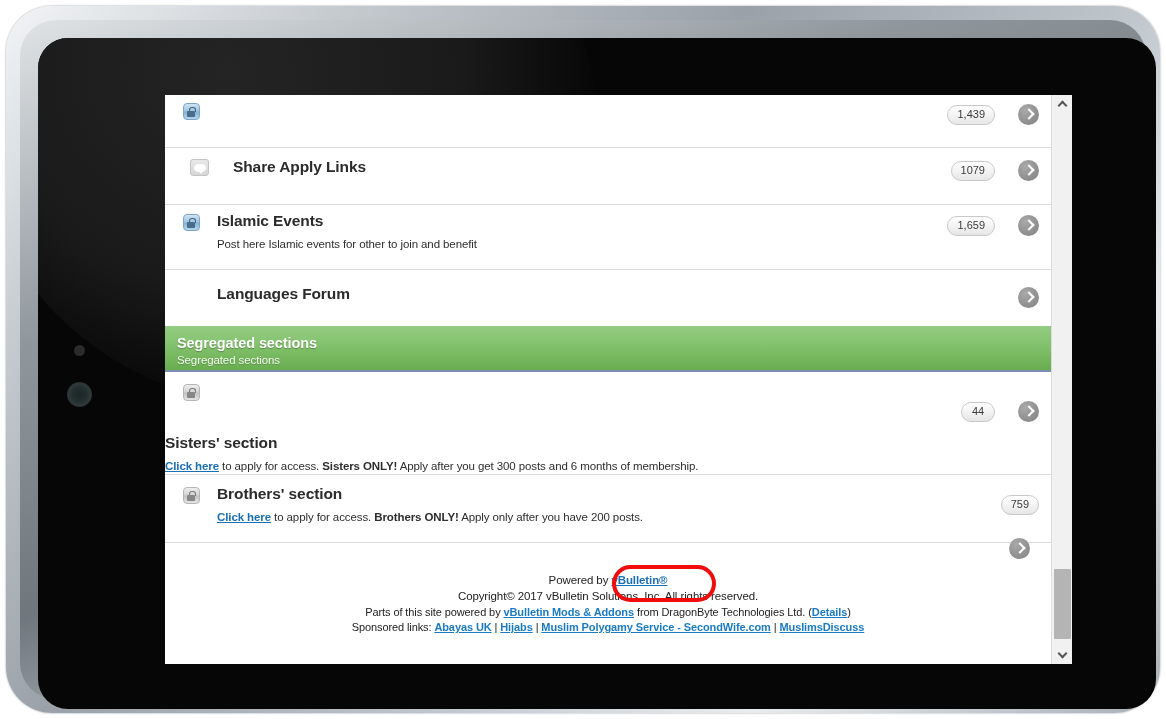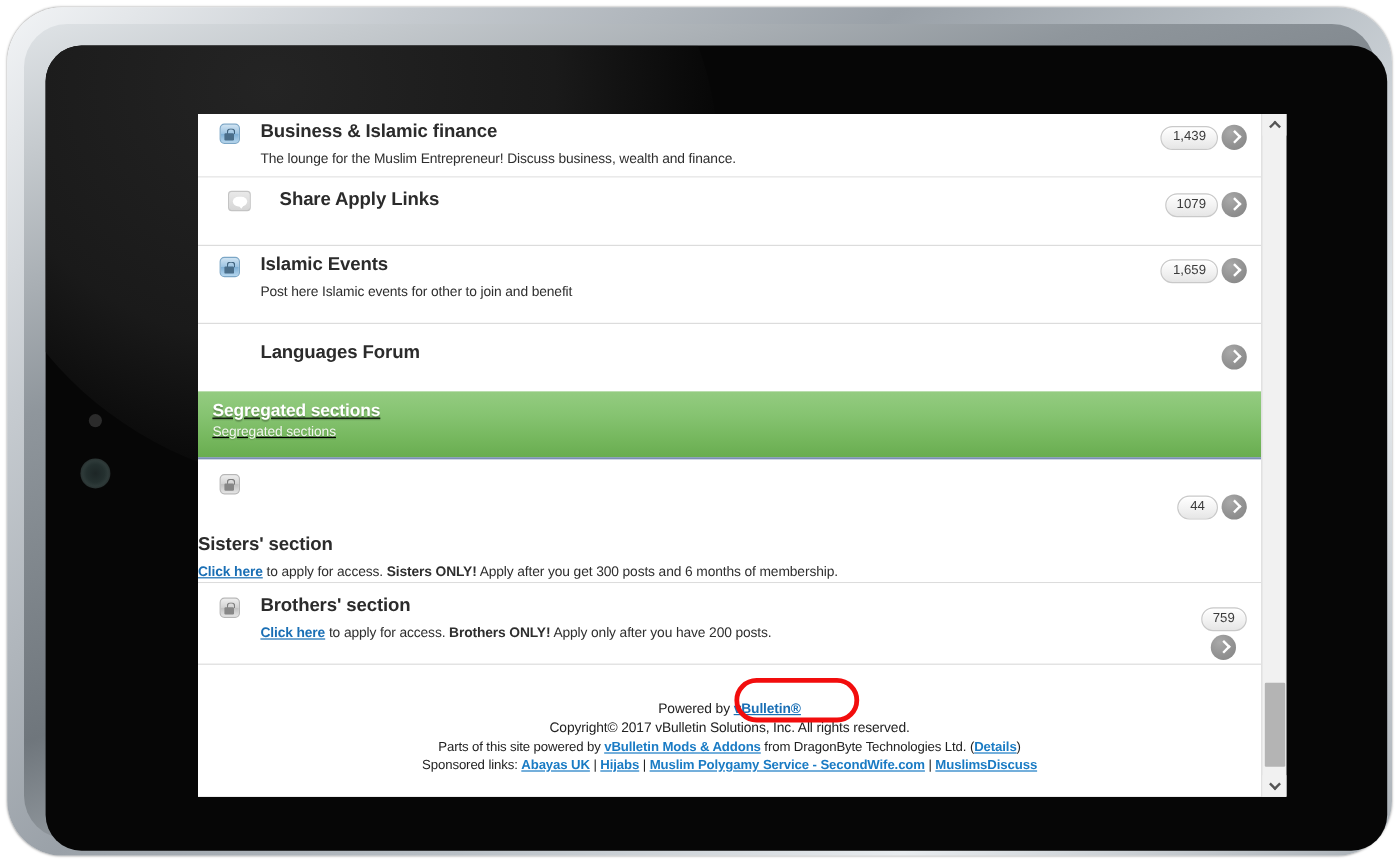--- a/index.html
+++ b/index.html
@@ -121,21 +121,21 @@
     font-weight: bold;
   }
   .row-desc b { font-weight: bold; text-align: right; }
 
   
   .row-right {
     position: absolute;
     right: 0; top: 9px;
     display: flex;
     align-items: center;
-    gap: 3px;
+    gap: 23px;
   }
   .count-badge {
     display: inline-block;
     min-width: 34px;
     padding: 2px 9px 3px 9px;
     border: 1px solid #c9c9c9;
     border-radius: 11px;
     background: linear-gradient(180deg,#ffffff 0%, #f2f2f2 55%, #e6e6e6 100%);
     font-size: 11px;
     color: #3b3b3b;
@@ -230,22 +230,21 @@
     width: 0; height: 0;
     border-left: 3px solid transparent;
     border-right: 3px solid transparent;
     border-top: 4px solid #ffffff;
   }
 
   
   .cat-header {
     background: linear-gradient(180deg,#94cc81 0%, #85c370 38%, #74b65c 75%, #69ad50 100%);
     border-bottom: 2px solid #7b8fb5;
-    padding: 8px 12px 13px 12px;
-    text-decoration: underline;
+    padding: 8px 12px 2px 12px;
   }
   .cat-title {
     font-size: 14.5px;
     font-weight: bold;
     color: #ffffff;
     line-height: 18px;
     text-shadow: 0 1px 1px rgba(0,0,0,.28);
     margin: 0;
     letter-spacing: -0.1px;
   }
@@ -353,24 +352,20 @@
 
       <div id="page-viewport">
 
         <div id="page-scroll-area">
 
           <div class="forum-row">
             <div class="row-inner">
               <div class="row-icon-cell">
                 <span class="ico ico-lock-blue"></span>
               </div>
-              <div class="row-text-cell">
-                <p class="row-title">Business &amp; Islamic finance</p>
-                <p class="row-desc">The lounge for the Muslim Entrepreneur! Discuss business, wealth and finance.</p>
-              </div>
               <div class="row-right">
                 <span class="count-badge">1,439</span>
                 <span class="chevron-btn"></span>
               </div>
             </div>
           </div>
 
           <div class="forum-row">
             <div class="row-inner" style="min-height:56px;">
               <div class="row-icon-cell indent">

